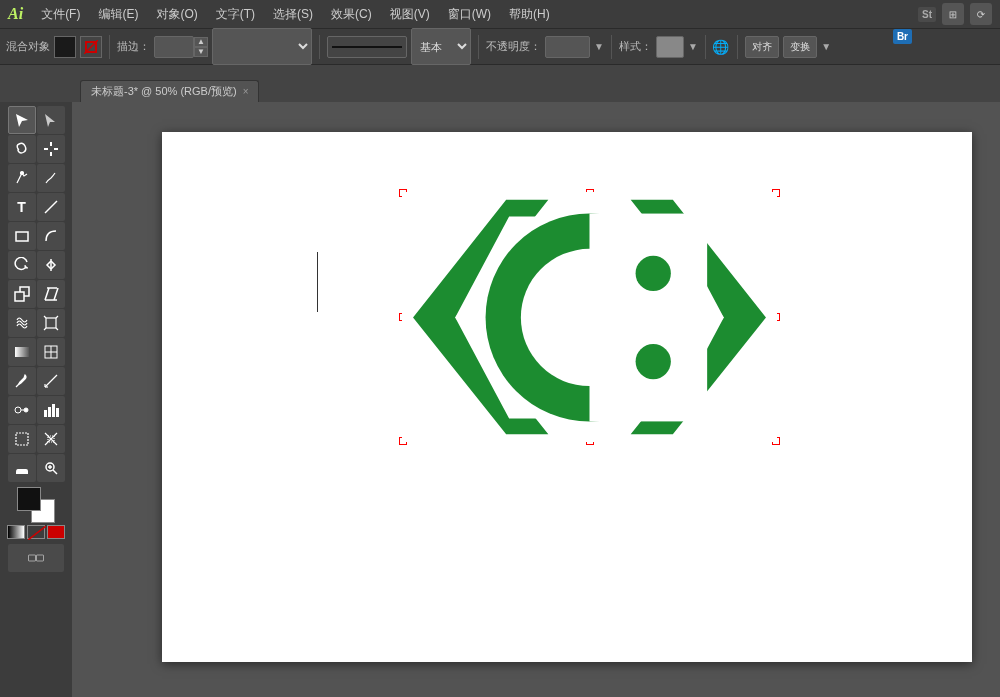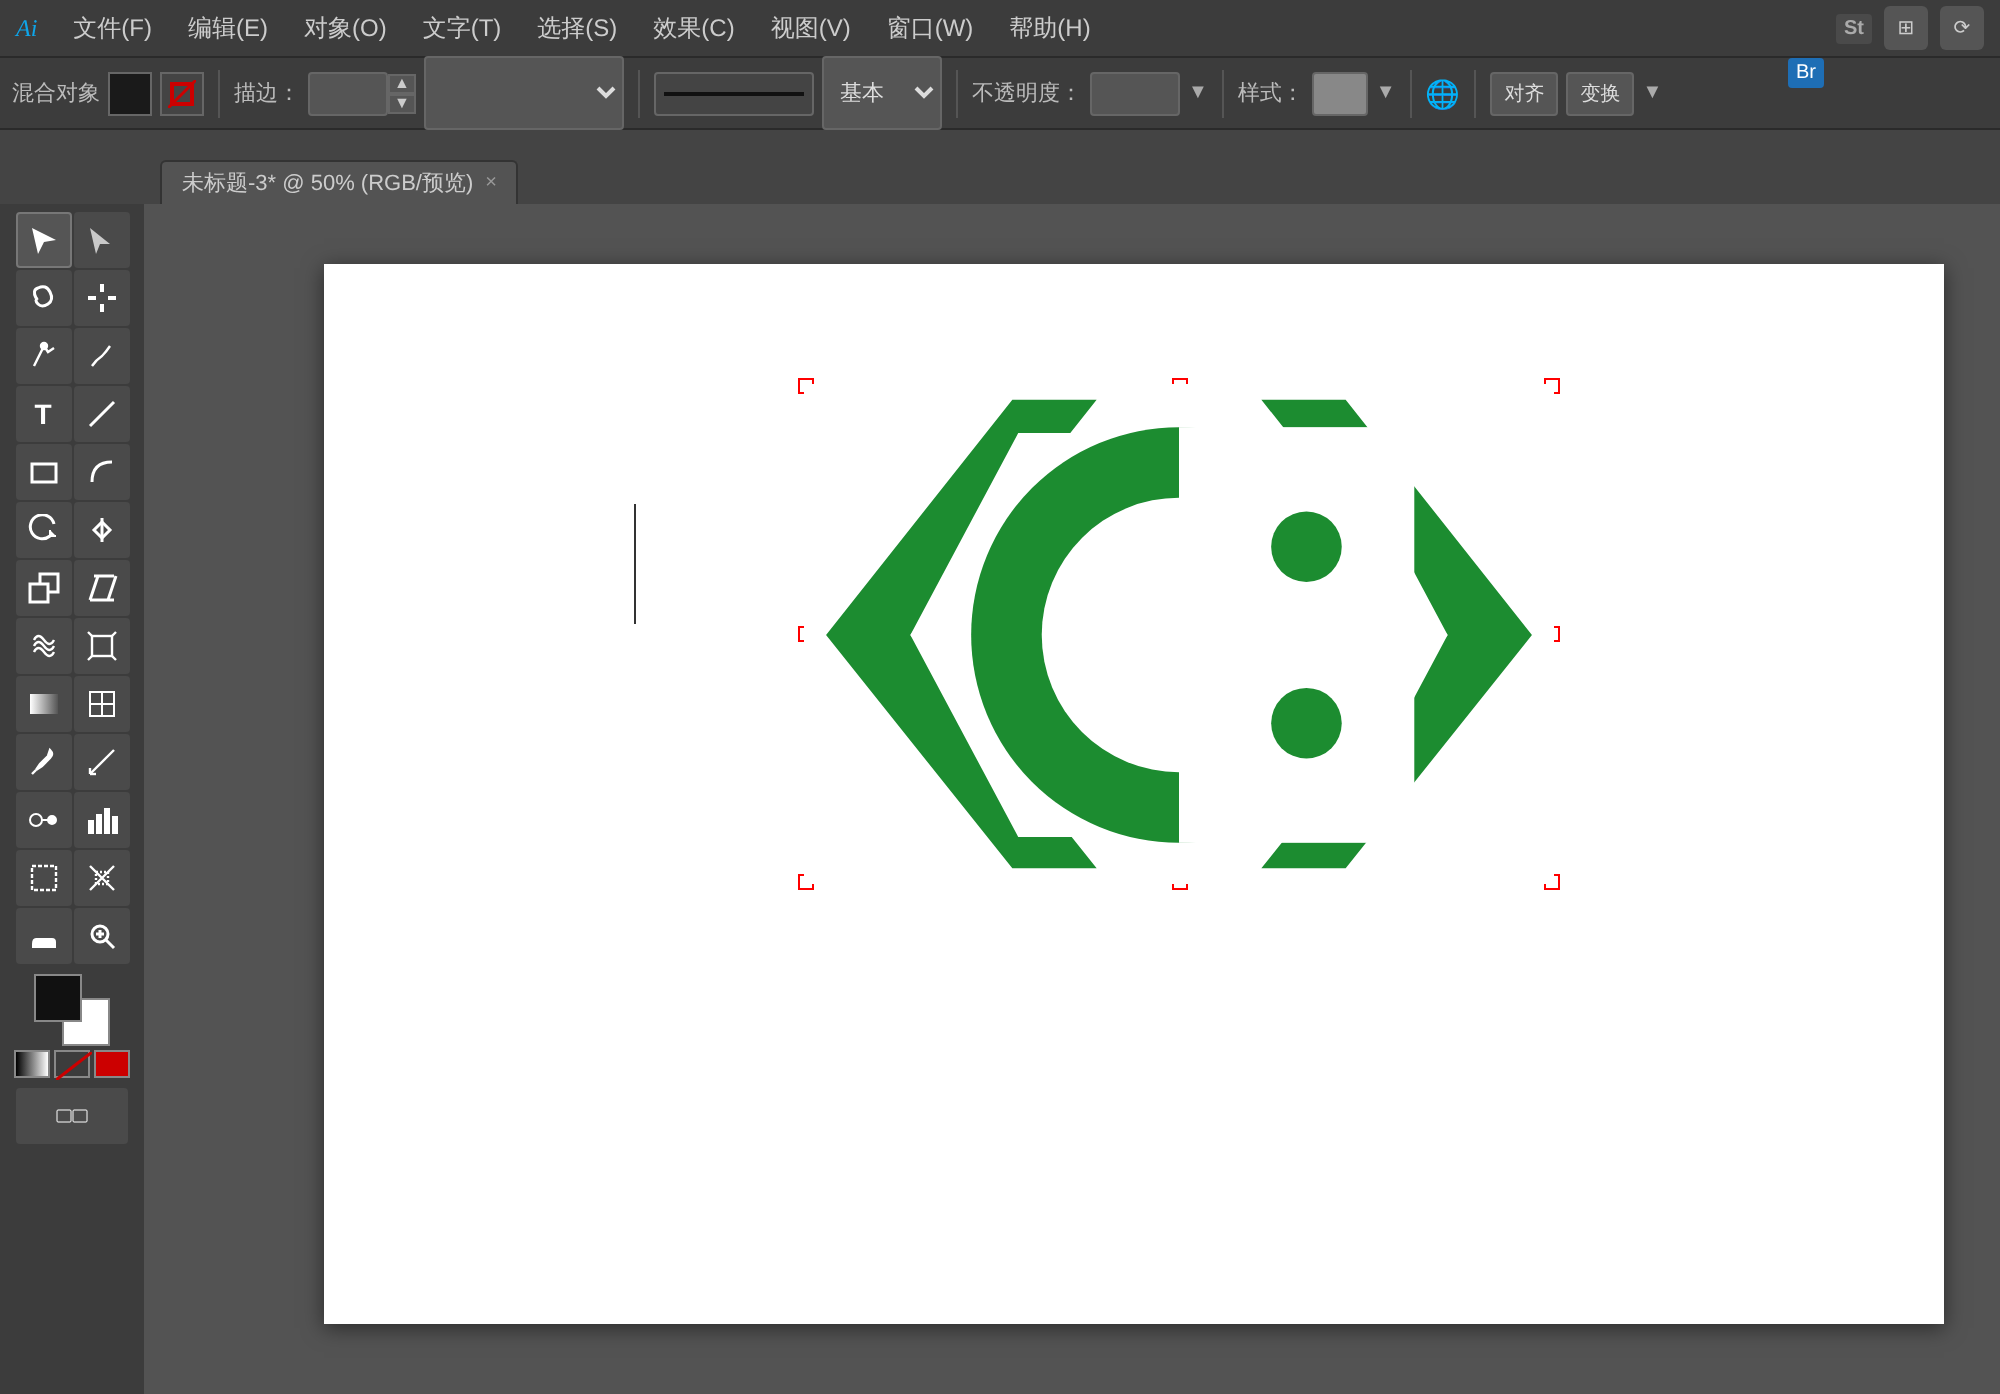--- a/index.html
+++ b/index.html
@@ -8,24 +8,24 @@
     
     #menu-bar {
       height: 28px;
       background: #3c3c3c;
       display: flex;
       align-items: center;
       padding: 0 8px;
       gap: 2px;
     }
     .ai-logo {
-      color: #0ea5e9;
-      font-weight: normal;
+      color: #bef264;
+      font-weight: bold;
       font-style: italic;
-      font-size: 12px;
+      font-size: 16px;
       margin-right: 8px;
       font-family: Georgia, serif;
     }
     .menu-item {
       padding: 2px 8px;
       color: #ccc;
       font-size: 12px;
       cursor: pointer;
       white-space: nowrap;
     }
@@ -46,21 +46,21 @@
       align-items: center;
       justify-content: center;
       font-size: 10px;
       color: #ccc;
       cursor: pointer;
     }
     .br-badge {
       background: #1e6eb5;
       color: white;
       font-size: 10px;
-      font-weight: normal;
+      font-weight: bold;
       padding: 2px 4px;
       border-radius: 2px;
       margin-top: 45px;
     }
     .st-badge {
       background: #4a4a4a;
       color: #aaa;
       font-size: 10px;
       font-weight: bold;
       padding: 2px 4px;

